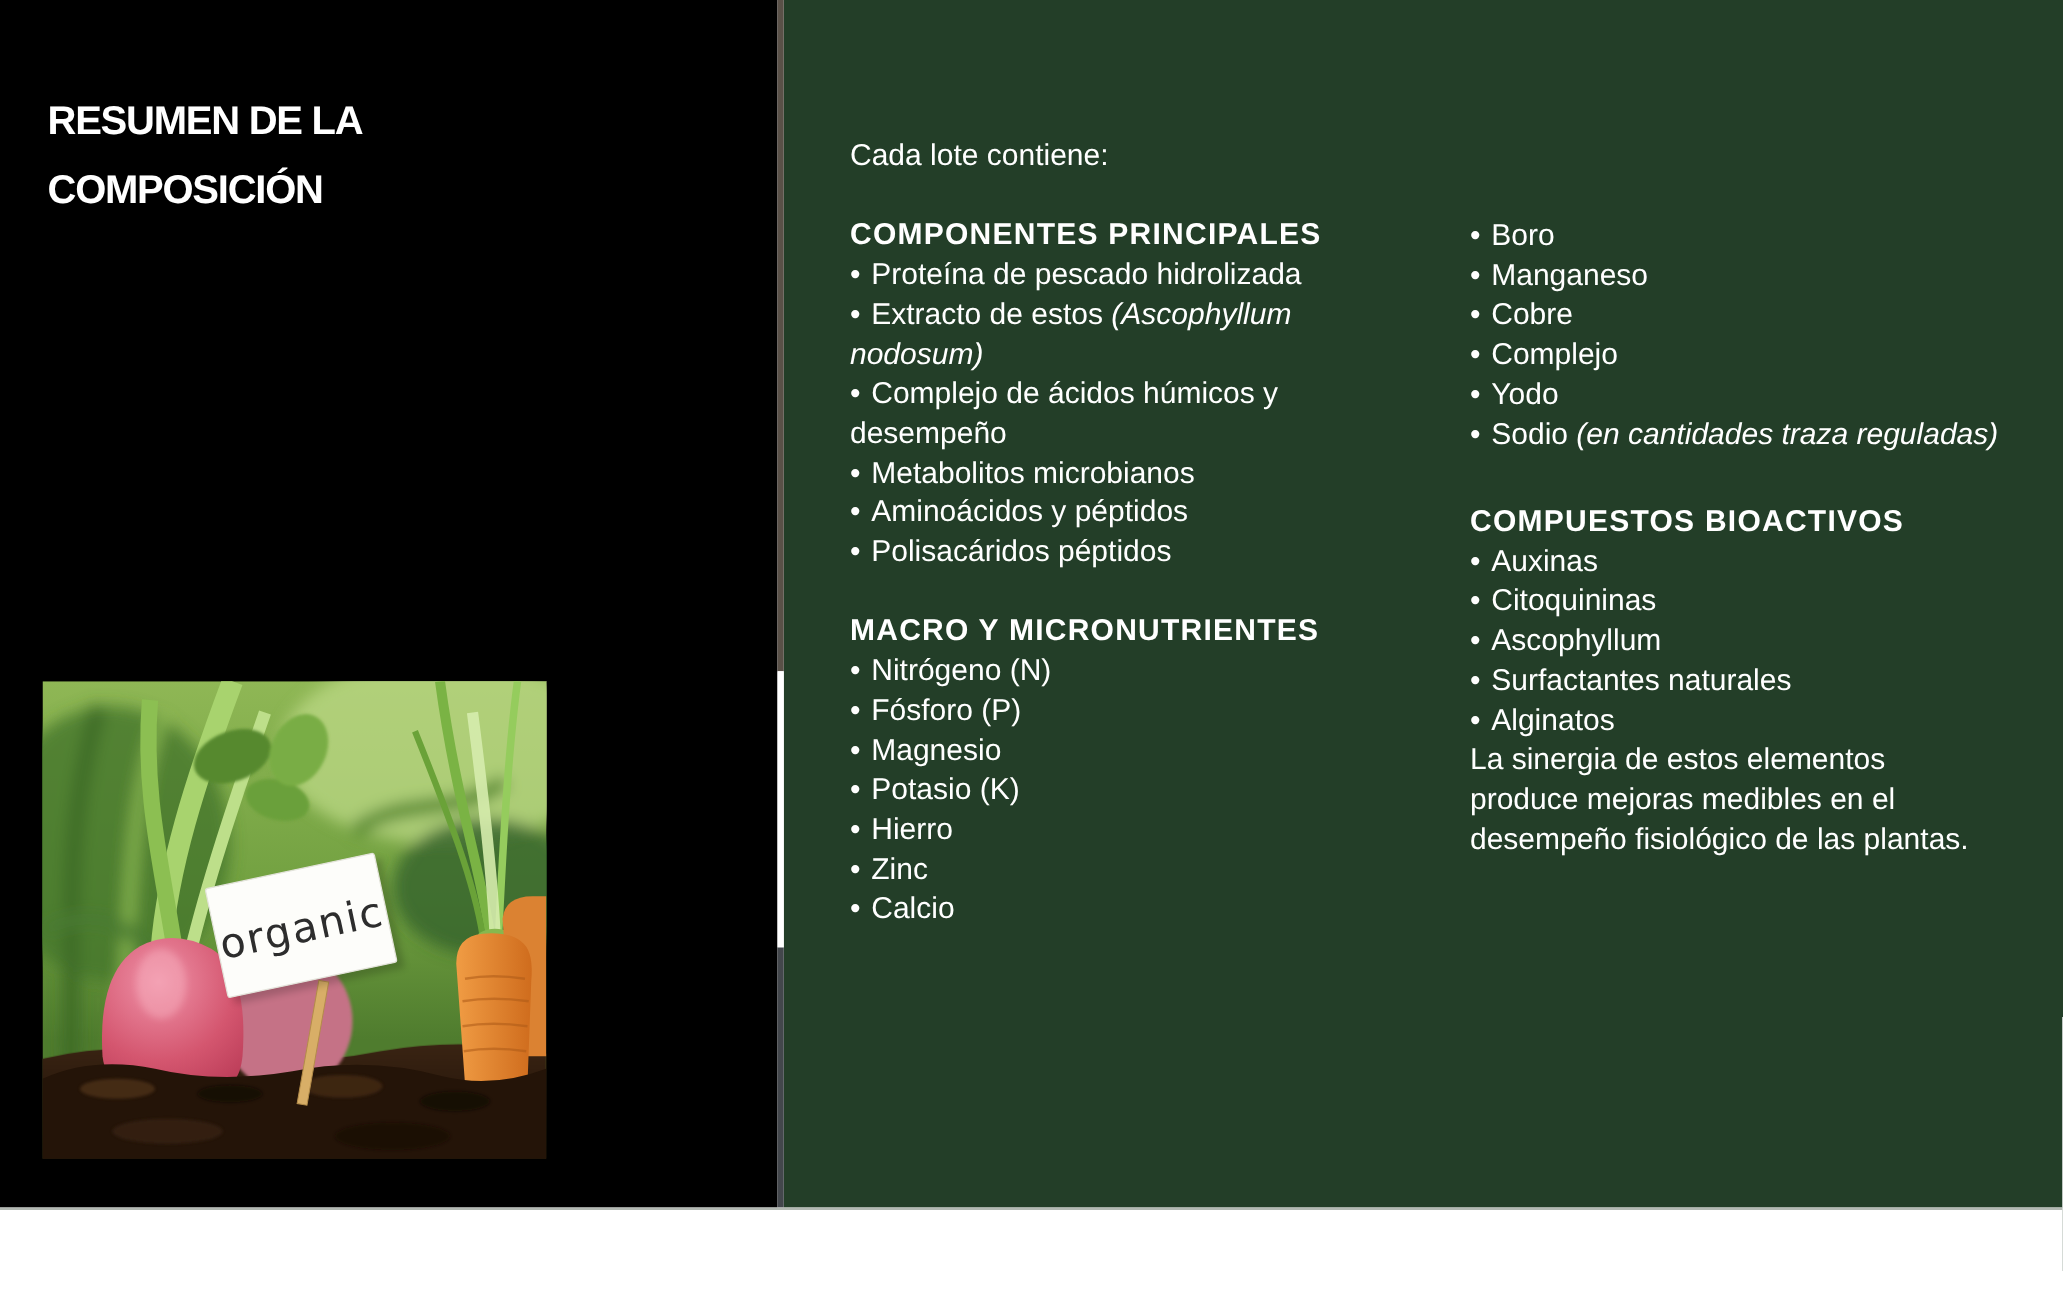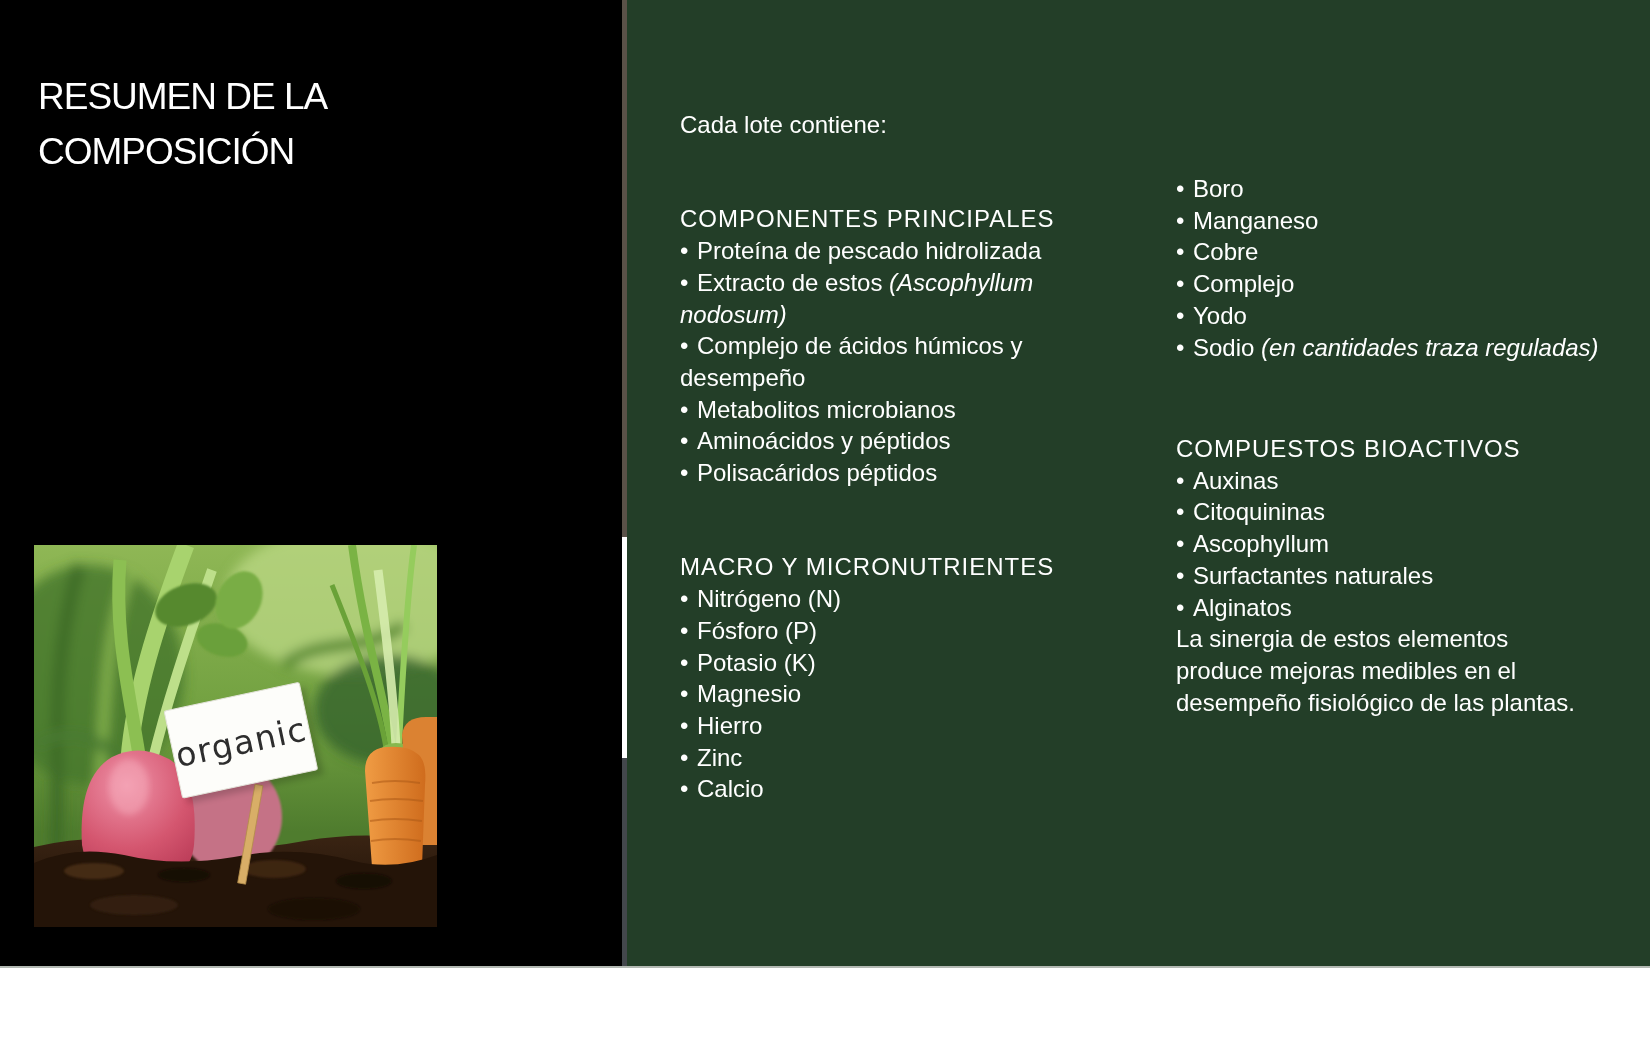--- a/index.html
+++ b/index.html
@@ -16,31 +16,31 @@
     background:var(--panel-green,#233E28);
   }
   .divider { position:absolute; left:622px; top:0; width:5px; height:966px; }
   .divider .seg-top    { position:absolute; left:0; top:0;    width:5px; height:537px; background:var(--divider-top,#5A5148); }
   .divider .seg-mid    { position:absolute; left:0; top:537px; width:5px; height:221px; background:var(--divider-mid,#FFFFFF); }
   .divider .seg-bottom { position:absolute; left:0; top:758px; width:5px; height:208px; background:var(--divider-bottom,#43474C); }
   .bottom-hairline { position:absolute; left:0; top:966px; width:1650px; height:2px; background:#b3b9b3; }
 
   .title {
     position:absolute; left:38px; top:69px; color:#ffffff;
-    font-size:37px; font-weight:normal; line-height:55px; letter-spacing:-1px;
+    font-size:32px; font-weight:bold; line-height:55px; letter-spacing:-1px;
   }
 
   .photo-frame { position:absolute; left:34px; top:545px; width:403px; height:382px; }
   .photo-frame svg { display:block; }
 
   .col { position:absolute; color:var(--text,#ffffff); font-size:24px; line-height:31.7px; }
   .col-left  { left:680px;  top:109px; width:450px; }
   .col-right1{ left:1176px; top:173px; width:470px; }
   .col-right2{ left:1176px; top:402px; width:470px; }
-  .hd { font-weight:normal; letter-spacing:1px;margin-top:31px; }
+  .hd { font-weight:bold; letter-spacing:1px; }
   .sp { height:31.7px; }
   .bu { display:inline-block; width:17px; }
   .it { font-style:italic; }
   .closing { width:400px; }
 </style>
 </head>
 <body>
 
 <div class="slide">
 
@@ -172,22 +172,22 @@
     <div class="li"><span class="bu">•</span><span>Proteína de pescado hidrolizada</span><span class="it"></span></div>
     <div class="li"><span class="bu">•</span><span>Extracto de estos </span><span class="it">(Ascophyllum nodosum)</span></div>
     <div class="li"><span class="bu">•</span><span>Complejo de ácidos húmicos y desempeño</span><span class="it"></span></div>
     <div class="li"><span class="bu">•</span><span>Metabolitos microbianos</span><span class="it"></span></div>
     <div class="li"><span class="bu">•</span><span>Aminoácidos y péptidos</span><span class="it"></span></div>
     <div class="li"><span class="bu">•</span><span>Polisacáridos péptidos</span><span class="it"></span></div>
     <div class="sp"></div>
     <div class="hd">MACRO Y MICRONUTRIENTES</div>
     <div class="li"><span class="bu">•</span><span>Nitrógeno (N)</span></div>
     <div class="li"><span class="bu">•</span><span>Fósforo (P)</span></div>
+    <div class="li"><span class="bu">•</span><span>Magnesio</span></div>
     <div class="li"><span class="bu">•</span><span>Potasio (K)</span></div>
-    <div class="li"><span class="bu">•</span><span>Magnesio</span></div>
     <div class="li"><span class="bu">•</span><span>Hierro</span></div>
     <div class="li"><span class="bu">•</span><span>Zinc</span></div>
     <div class="li"><span class="bu">•</span><span>Calcio</span></div>
   </div>
 
   <div class="col col-right1">
     <div class="li"><span class="bu">•</span><span>Boro</span></div>
     <div class="li"><span class="bu">•</span><span>Manganeso</span></div>
     <div class="li"><span class="bu">•</span><span>Cobre</span></div>
     <div class="li"><span class="bu">•</span><span>Complejo</span></div>

